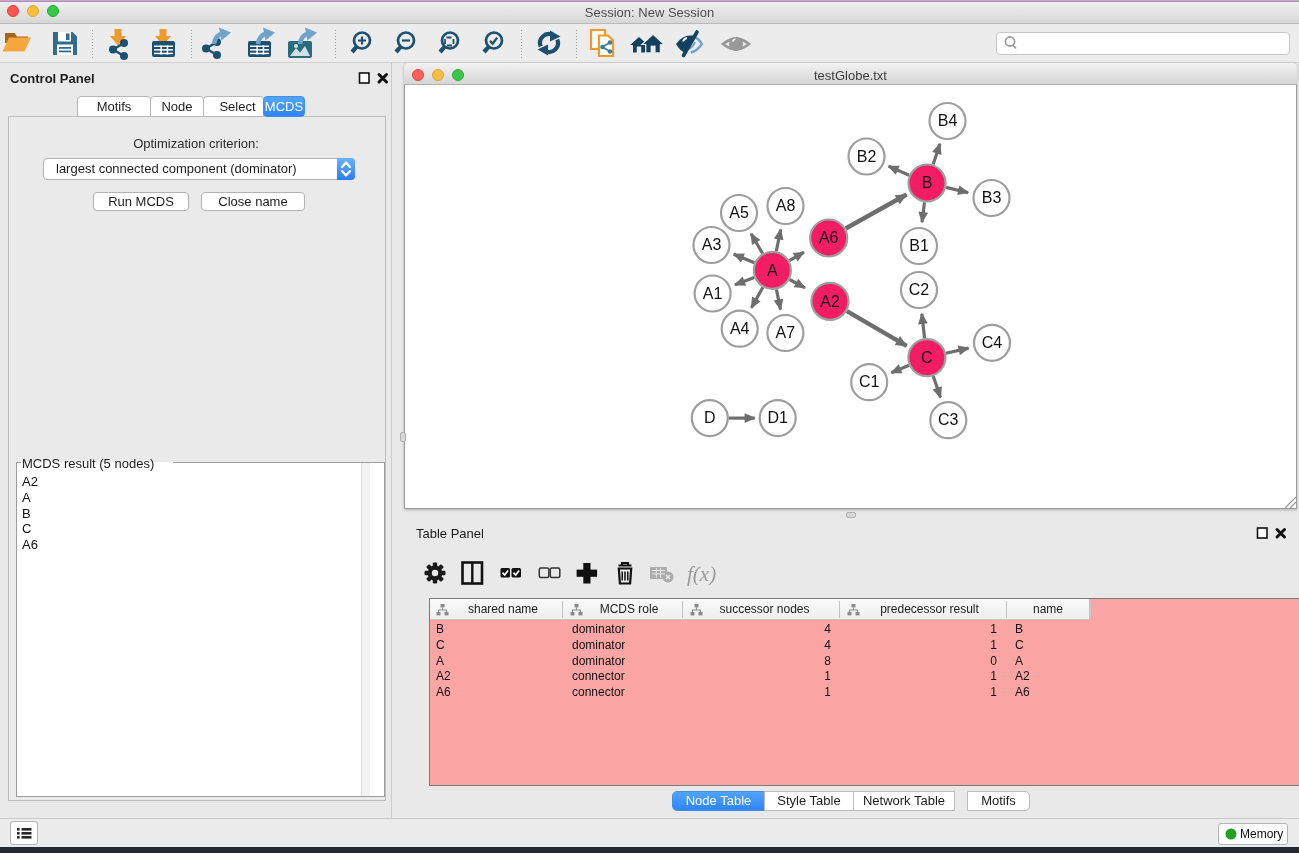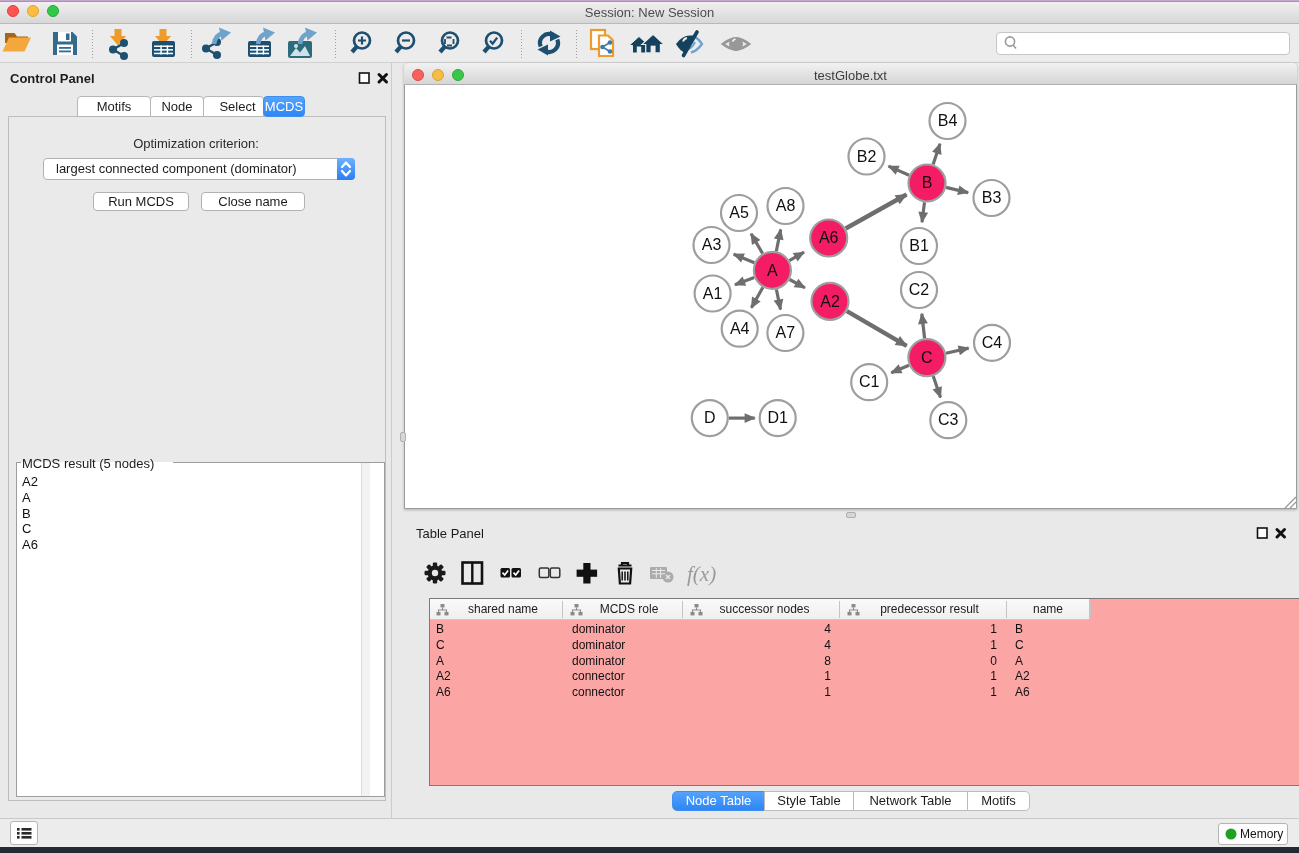--- a/index.html
+++ b/index.html
@@ -273,21 +273,21 @@
     <div class="trow" style="top:85.2px;">
       <div class="tc" style="left:6px;">A6</div>
       <div class="tc" style="left:142px;">connector</div>
       <div class="tc num" style="left:252px; width:149px;">1</div>
       <div class="tc num" style="left:409px; width:158px;">1</div>
       <div class="tc" style="left:585px;">A6</div>
     </div>
 </div>
 <div class="btab abs btabsel" style="left:672px; width:93px; border-radius:5px 0 0 5px;">Node Table</div>
 <div class="btab abs" style="left:764px; width:90px;">Style Table</div>
-<div class="btab abs" style="left:853px; width:115px;">Network Table</div>
+<div class="btab abs" style="left:853px; width:102px;">Network Table</div>
 <div class="btab abs" style="left:967px; width:63px; border-radius:0 5px 5px 0;">Motifs</div>
 
 <div id="statusbar" class="abs"></div>
 <div id="listbtn" class="abs"></div>
 <div id="membtn" class="abs"></div>
 <div id="darkstrip" class="abs"></div>
 <svg class="abs" style="left:0; top:24px;" width="1299" height="39" viewBox="0 0 1299 39">
 <path d="M5,9 h9.5 l2.5,3.5 h11 v6.5 h-23 z" fill="#a8641a"></path>
 <path d="M2.5,27.5 L9,13.5 H31 L24.5,27.5 z" fill="#f3a73d"></path>
 <path d="M53,8 h19.5 l4.5,4.5 v18.5 h-24 z" fill="#336b8d"></path>

